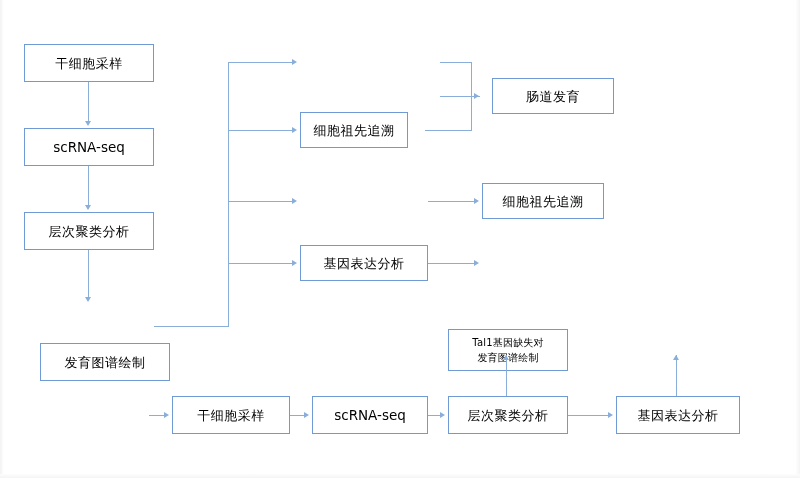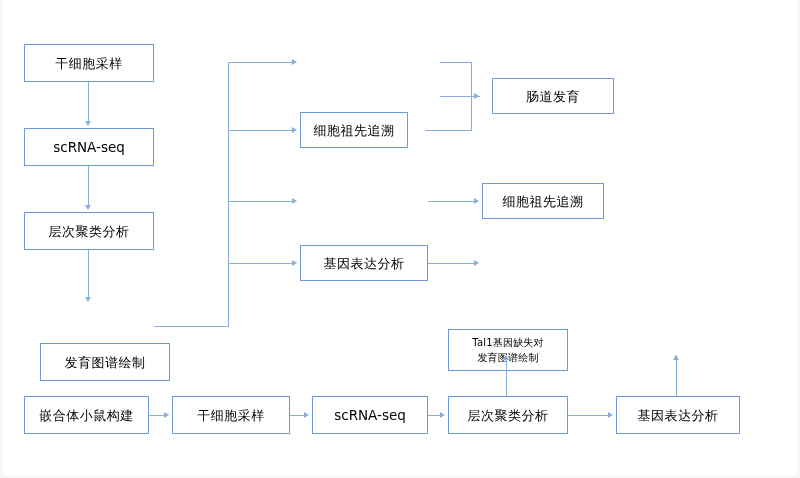--- a/index.html
+++ b/index.html
@@ -177,23 +177,20 @@
     <span>发育图谱绘制</span>
   </div>
 
 
   <div class="vline" style="left:506px; top:355px; height:49px;"></div>
   <div class="arrow up" style="left:503.4px; top:355px;"></div>
 
   <div class="vline" style="left:676px; top:355px; height:49px;"></div>
   <div class="arrow up" style="left:673.4px; top:355px;"></div>
 
-  <div class="node" style="left:24px; top:396px; width:125px; height:38px;">
-    <span>嵌合体小鼠构建</span>
-  </div>
 
   <div class="hline" style="left:149px; top:415px; width:17px;"></div>
   <div class="arrow right" style="left:164px; top:411.8px;"></div>
 
   <div class="node" style="left:172px; top:396px; width:118px; height:38px;">
     <span>干细胞采样</span>
   </div>
 
   <div class="hline" style="left:290px; top:415px; width:16px;"></div>
   <div class="arrow right" style="left:304px; top:411.8px;"></div>

